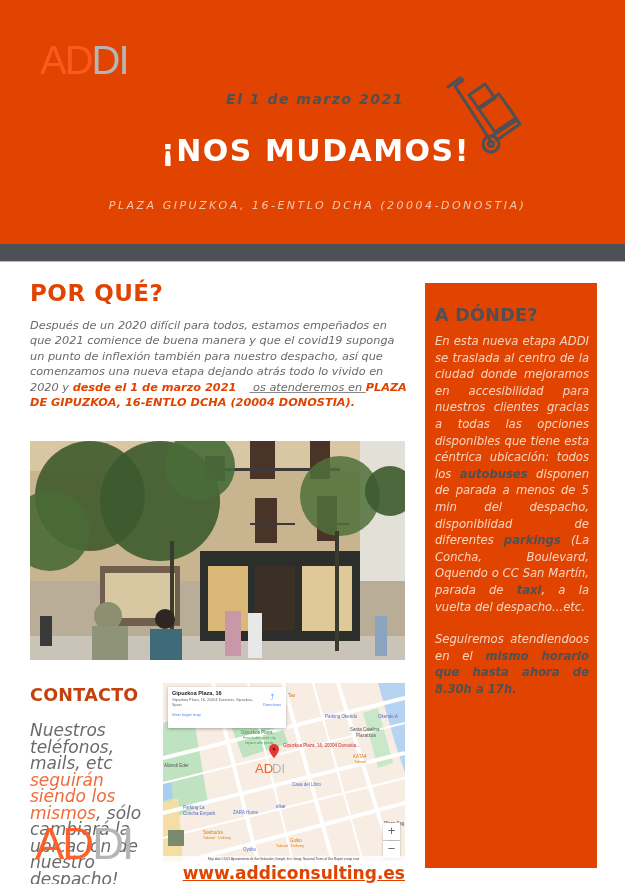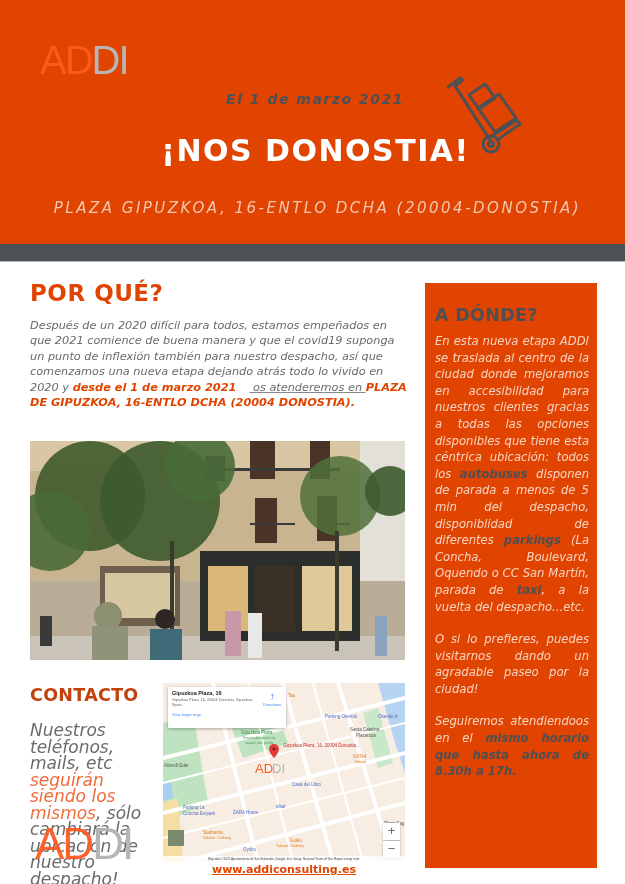--- a/index.html
+++ b/index.html
@@ -7,21 +7,21 @@
   .header { position: absolute; left: 0; top: 0; width: 625px; height: 244px; background: #e04400; }
   .band { position: absolute; left: 0; top: 244px; width: 625px; height: 18px; background: #4d5054; border-bottom: 1px solid #b8b8b8; }
   .logo { position: absolute; font-family: "Liberation Sans", sans-serif; font-weight: 300; letter-spacing: -2px; text-align: right; }
   .logo .o { color: #ff5a1f; }
   .logo .g { color: #b5b5b5; }
   .logo-top { left: 40px; top: 40px; font-size: 40px; line-height: 40px; }
   .logo-bottom { left: 35px; top: 822px; font-size: 44px; line-height: 44px; }
   .logo-top .o, .logo-bottom .o { opacity: 0.95; }
   .date { position: absolute; left: 0; width: 625px; top: 91px; text-align: center; color: #4d5054; font-family: "DejaVu Sans", sans-serif; font-weight: bold; font-style: italic; font-size: 14px; letter-spacing: 1.5px; padding-left: 5px; }
   .title { position: absolute; left: 0; width: 625px; top: 133px; text-align: center; color: #ffffff; font-family: "DejaVu Sans", sans-serif; font-weight: bold; font-size: 30px; letter-spacing: 1.5px; padding-left: 6px; }
-  .address { position: absolute; left: 0; width: 625px; top: 199px; text-align: center; color: #f6c6ae; font-family: "DejaVu Sans", sans-serif; font-style: italic; font-size: 15px; letter-spacing: 2.5px; font-weight: 300; padding-left: 10px; }
+  .address { position: absolute; left: 0; width: 625px; top: 199px; text-align: center; color: #f6c6ae; font-family: "DejaVu Sans", sans-serif; font-style: italic; font-size: 11px; letter-spacing: 2.5px; font-weight: 300; padding-left: 10px; }
   .trolley { position: absolute; left: 445px; top: 70px; width: 90px; height: 86px; }
   .h-porque { position: absolute; left: 30px; top: 280px; color: #e04400; font-family: "DejaVu Sans", sans-serif; font-weight: bold; font-size: 23px; letter-spacing: 0.5px; }
   .p-porque { position: absolute; left: 30px; top: 318px; width: 380px; color: #6a6a6a; font-family: "DejaVu Sans", sans-serif; font-style: italic; font-size: 11.3px; line-height: 15.4px; }
   .p-porque .hl { color: #e04400; font-weight: bold; }
   .p-porque .ul { text-decoration: underline; text-decoration-color: #888; margin-left: 13px; }
   .photo { position: absolute; left: 30px; top: 441px; width: 375px; height: 219px; overflow: hidden; background: #a89878; }
   .box { position: absolute; left: 425px; top: 283px; width: 172px; height: 585px; background: #e04400; padding: 22px 8px 0 10px; }
   .box h2 { color: #4d5054; font-family: "DejaVu Sans", sans-serif; font-weight: bold; font-size: 17.5px; letter-spacing: 0.3px; margin-bottom: 8px; margin-top: 0; }
   .box p { color: #f9d3c0; font-family: "DejaVu Sans", sans-serif; font-style: italic; font-size: 11.6px; line-height: 16.6px; text-align: justify; margin-bottom: 16px; }
   .box .dk { color: #4d5054; font-weight: bold; }
@@ -30,34 +30,34 @@
   .p-contacto .hl { color: #f06a3a; }
   .map { position: absolute; left: 163px; top: 683px; width: 242px; height: 179px; overflow: hidden; background: #f6ece2; }
   .map-card { position: absolute; left: 5px; top: 4px; width: 118px; height: 41px; background: #ffffff; box-shadow: 0 1px 3px rgba(0,0,0,0.3); padding: 3px 4px; }
   .map-card .t { font-size: 5.5px; font-weight: bold; color: #222; font-family: "Liberation Sans", sans-serif; }
   .map-card .s { font-size: 3.8px; color: #666; line-height: 5px; margin-top: 2px; font-family: "Liberation Sans", sans-serif; width: 82px; }
   .map-card .l { font-size: 4px; color: #4285f4; margin-top: 4px; font-family: "Liberation Sans", sans-serif; }
   .map-card .d { position: absolute; right: 5px; top: 6px; font-size: 4px; color: #4285f4; text-align: center; font-family: "Liberation Sans", sans-serif; }
   .map-label { position: absolute; font-size: 4.5px; font-family: "Liberation Sans", sans-serif; white-space: nowrap; }
   .zoom-ctrl { position: absolute; right: 5px; width: 17px; height: 17px; background: #fff; box-shadow: 0 1px 2px rgba(0,0,0,0.3); color: #666; font-size: 13px; line-height: 16px; text-align: center; font-family: "Liberation Sans", sans-serif; }
   .map-footer { position: absolute; left: 0; bottom: 0; width: 242px; height: 6px; background: rgba(255,255,255,0.8); font-size: 3px; color: #444; padding-left: 45px; line-height: 6px; font-family: "Liberation Sans", sans-serif; white-space: nowrap; }
-  .url { position: absolute; left: 163px; width: 242px; top: 863px; text-align: center; color: #e04400; font-family: "DejaVu Sans", sans-serif; font-weight: bold; font-size: 11px; text-decoration: underline; }
+  .url { position: absolute; left: 163px; width: 242px; top: 863px; text-align: right; color: #e04400; font-family: "DejaVu Sans", sans-serif; font-weight: bold; font-size: 17px; text-decoration: underline; }
 </style>
 </head>
 <body>
 
 <div class="header"></div>
 <div class="band"></div>
 
 <div class="logo logo-top">
   <span class="o">AD</span><span class="g">DI</span>
 </div>
 
 <div class="date">El 1 de marzo 2021</div>
-<div class="title">¡NOS DONOSTIA!</div>
+<div class="title">¡NOS MUDAMOS!</div>
 <div class="address">PLAZA GIPUZKOA, 16-ENTLO DCHA (20004-DONOSTIA)</div>
 
 <svg class="trolley" viewBox="0 0 90 86" fill="none" stroke="#4d5054" stroke-width="3" stroke-linejoin="round" stroke-linecap="round">
   <path d="M3 17 L15 8 L18 10 L10 16 L45 70"></path>
   <path d="M24 25 L40 14 L50 28 L34 39 Z"></path>
   <path d="M33 38 L54 24 L71 48 L50 62 Z"></path>
   <path d="M47 66 L72 50 L75 54 L52 70"></path>
   <circle cx="46" cy="74" r="8"></circle>
   <circle cx="46" cy="74" r="2.5"></circle>
 </svg>
@@ -103,21 +103,20 @@
     <rect x="195" y="170" width="16" height="45" fill="#c998a8"></rect>
     <rect x="218" y="172" width="14" height="45" fill="#e8e8e8"></rect>
     <rect x="345" y="175" width="12" height="40" fill="#8aa4c0"></rect>
     <rect x="10" y="175" width="12" height="30" fill="#3a3a3a"></rect>
   </svg>
 </div>
 
 <div class="box">
   <h2>A DÓNDE?</h2>
   <p><span>En esta nueva etapa ADDI se traslada al centro de la ciudad donde mejoramos en accesibilidad para nuestros clientes gracias a todas las opciones disponibles que tiene esta céntrica ubicación: todos los </span><span class="dk">autobuses</span><span> disponen de parada a menos de 5 min del despacho, disponiblidad de diferentes </span><span class="dk">parkings</span><span> (La Concha, Boulevard, Oquendo o CC San Martín, parada de </span><span class="dk">taxi</span><span>, a la vuelta del despacho...etc.</span></p>
-  <p>O si lo prefieres, puedes visitarnos dando un agradable paseo por la ciudad!</p>
   <p><span>Seguiremos atendiendoos en el </span><span class="dk">mismo horario que hasta ahora de 8.30h a 17h.</span></p>
 </div>
 
 <div class="h-contacto">CONTACTO</div>
 <div class="p-contacto">
   <span>Nuestros teléfonos, mails, etc </span><span class="hl">seguirán siendo los mismos</span><span>, sólo cambiará la ubicación de nuestro despacho!</span>
 </div>
 
 <div class="logo logo-bottom">
   <span class="o">AD</span><span class="g">DI</span>

